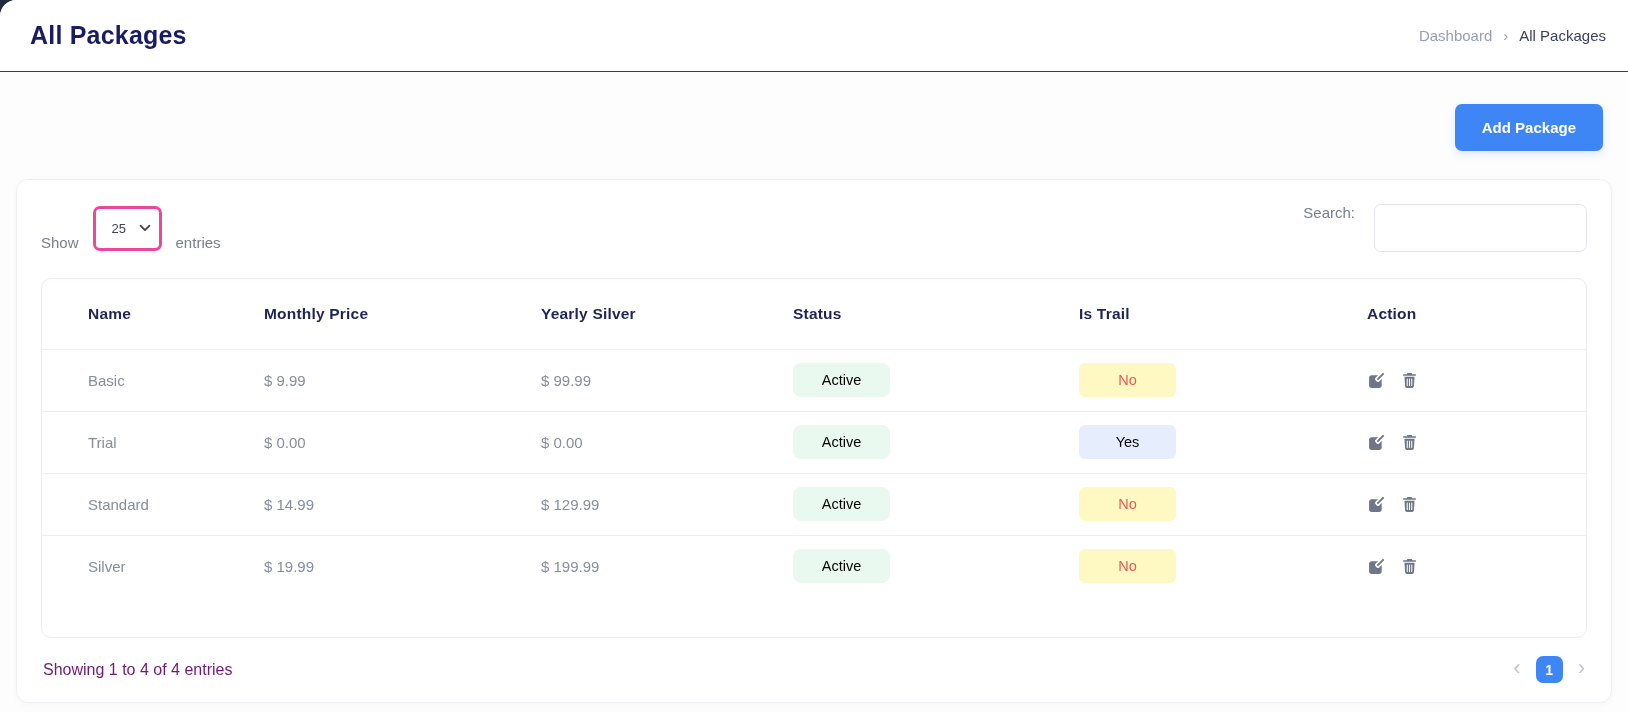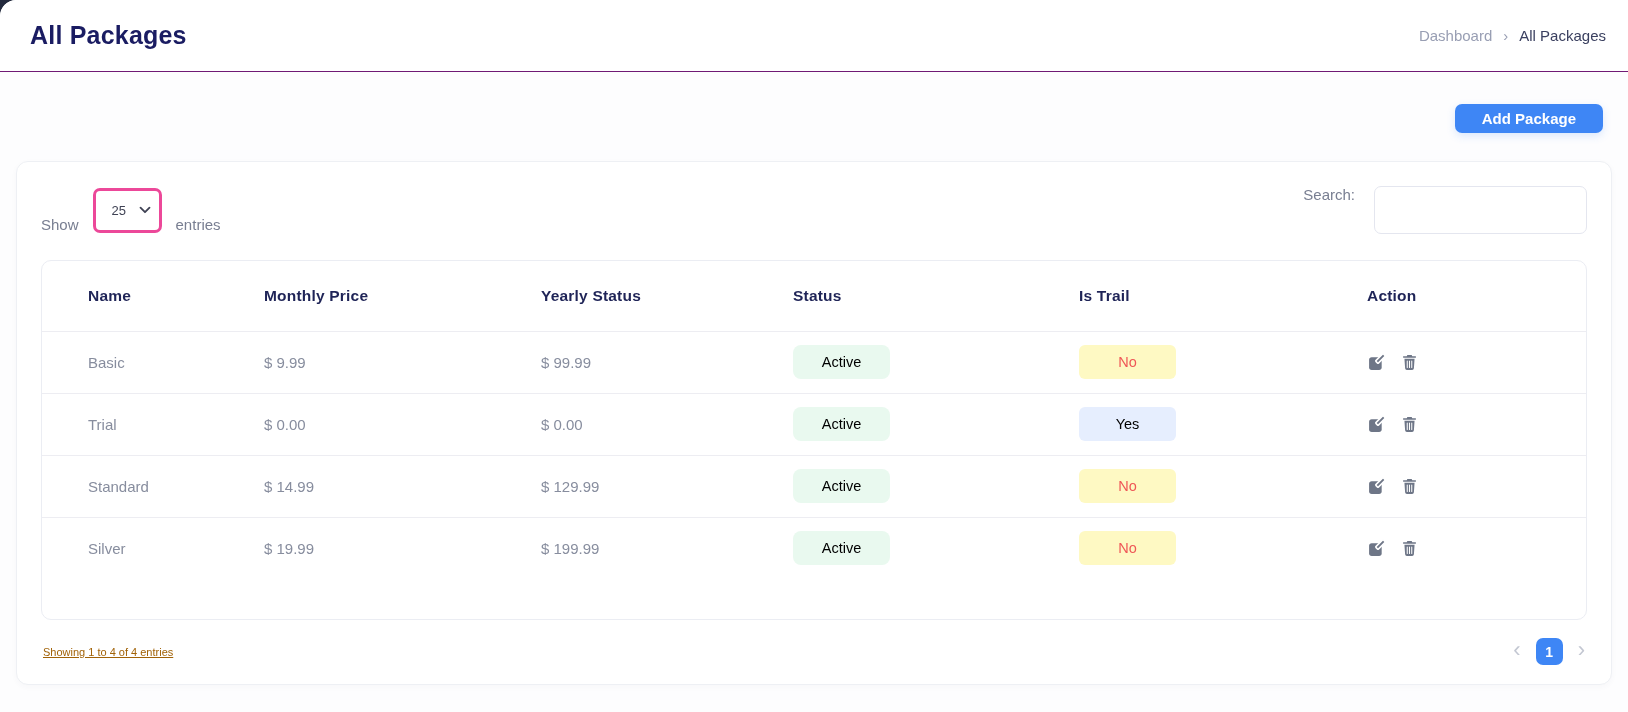--- a/index.html
+++ b/index.html
@@ -28,21 +28,21 @@
   .page-title { font-size:25px; font-weight:700; color:#1a1c62; letter-spacing:.2px; }
   .breadcrumb { display:flex; align-items:center; gap:11px; font-size:15px; }
   .crumb-muted { color:#989eb3;margin-left:27px; }
   .crumb-sep { color:#989eb3; font-size:15px; }
   .crumb-active { color:#3b4060; font-weight:500; }
 
   
   .toolbar { display:flex; justify-content:flex-end; padding:32px 25px 0 0; }
   .btn-primary {
     background:#3e86f5; color:#fff; border:none; cursor:pointer;
-    height:29px; padding:0 27px; border-radius:7px;
+    height:47px; padding:0 27px; border-radius:7px;
     font-size:15px; font-weight:600; font-family:inherit;
     box-shadow:0 3px 8px rgba(62,134,245,.18);
   }
 
   
   .card {
     margin:28px 16px 0;
     background:#fff;
     border:1px solid #eef0f4;
     border-radius:12px;
@@ -102,21 +102,21 @@
   .badge.blue  { background:#e6eefe; color:#000000; }
   .actions-cell { white-space:nowrap; }
   .icon-btn {
     display:inline-flex; align-items:center; justify-content:center;
     width:20px; height:20px; cursor:pointer; vertical-align:middle;
   }
   .icon-btn + .icon-btn { margin-left:8px; }
 
   
   .card-footer { display:flex; align-items:center; justify-content:space-between; margin-top:18px; padding:0 2px; }
-  .entries-info { font-size:11px; color:#a16207;text-decoration:underline; }
+  .entries-info { font-size:16px; color:#701a75; }
   .pagination { display:flex; align-items:center; gap:15px; }
   .page-chevron { color:#c3c7d2; font-size:22px; line-height:1; cursor:pointer; user-select:none; padding-bottom:3px; }
   .page-current {
     width:27px; height:27px; border-radius:7px;
     background:#3e86f5; color:#fff;
     display:flex; align-items:center; justify-content:center;
     font-size:14px; font-weight:600; cursor:pointer;
   }
 </style>
 </head>
@@ -167,21 +167,21 @@
             <col class="c-monthly">
             <col class="c-yearly">
           <col class="c-status">
             <col class="c-trail">
             <col class="c-action">
         </colgroup>
         <thead>
           <tr>
             <th>Name</th>
             <th>Monthly Price</th>
-            <th>Yearly Status</th>
+            <th>Yearly Silver</th>
             <th>Status</th>
             <th>Is Trail</th>
             <th>Action</th>
           </tr>
         </thead>
         <tbody>
           <tr>
             <td>Basic</td>
             <td>$ 9.99</td>
             <td>$ 99.99</td>

